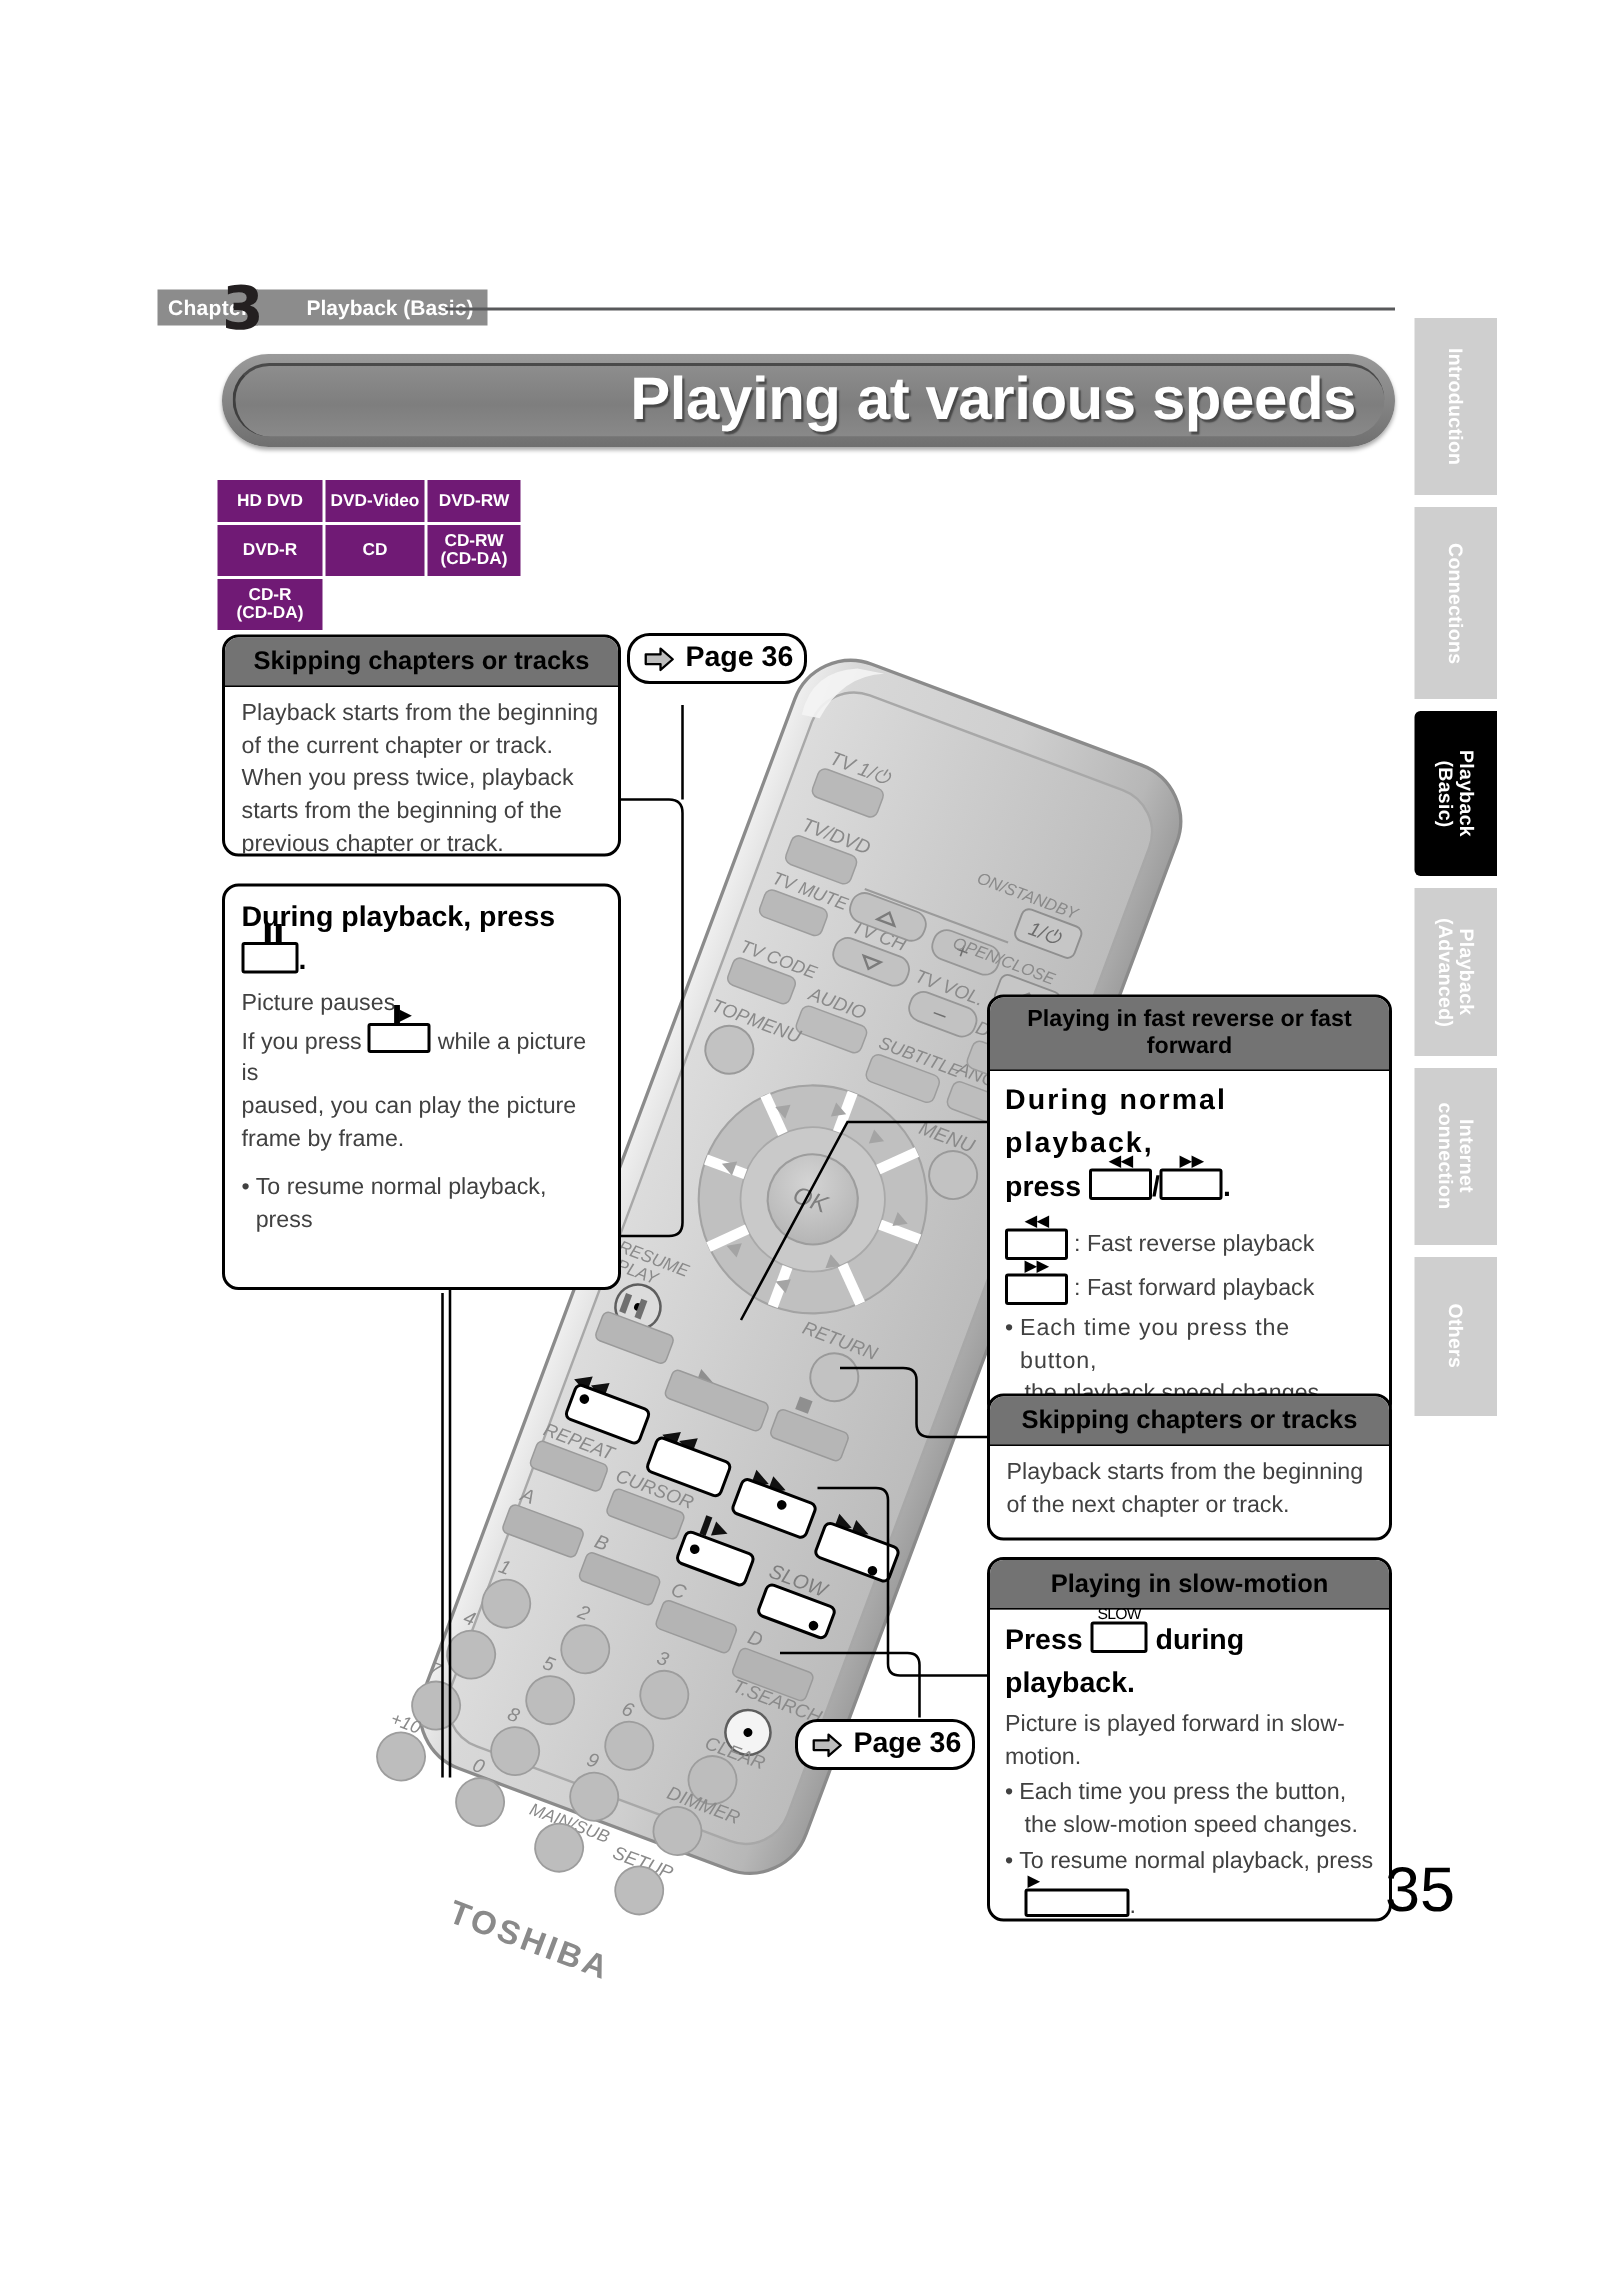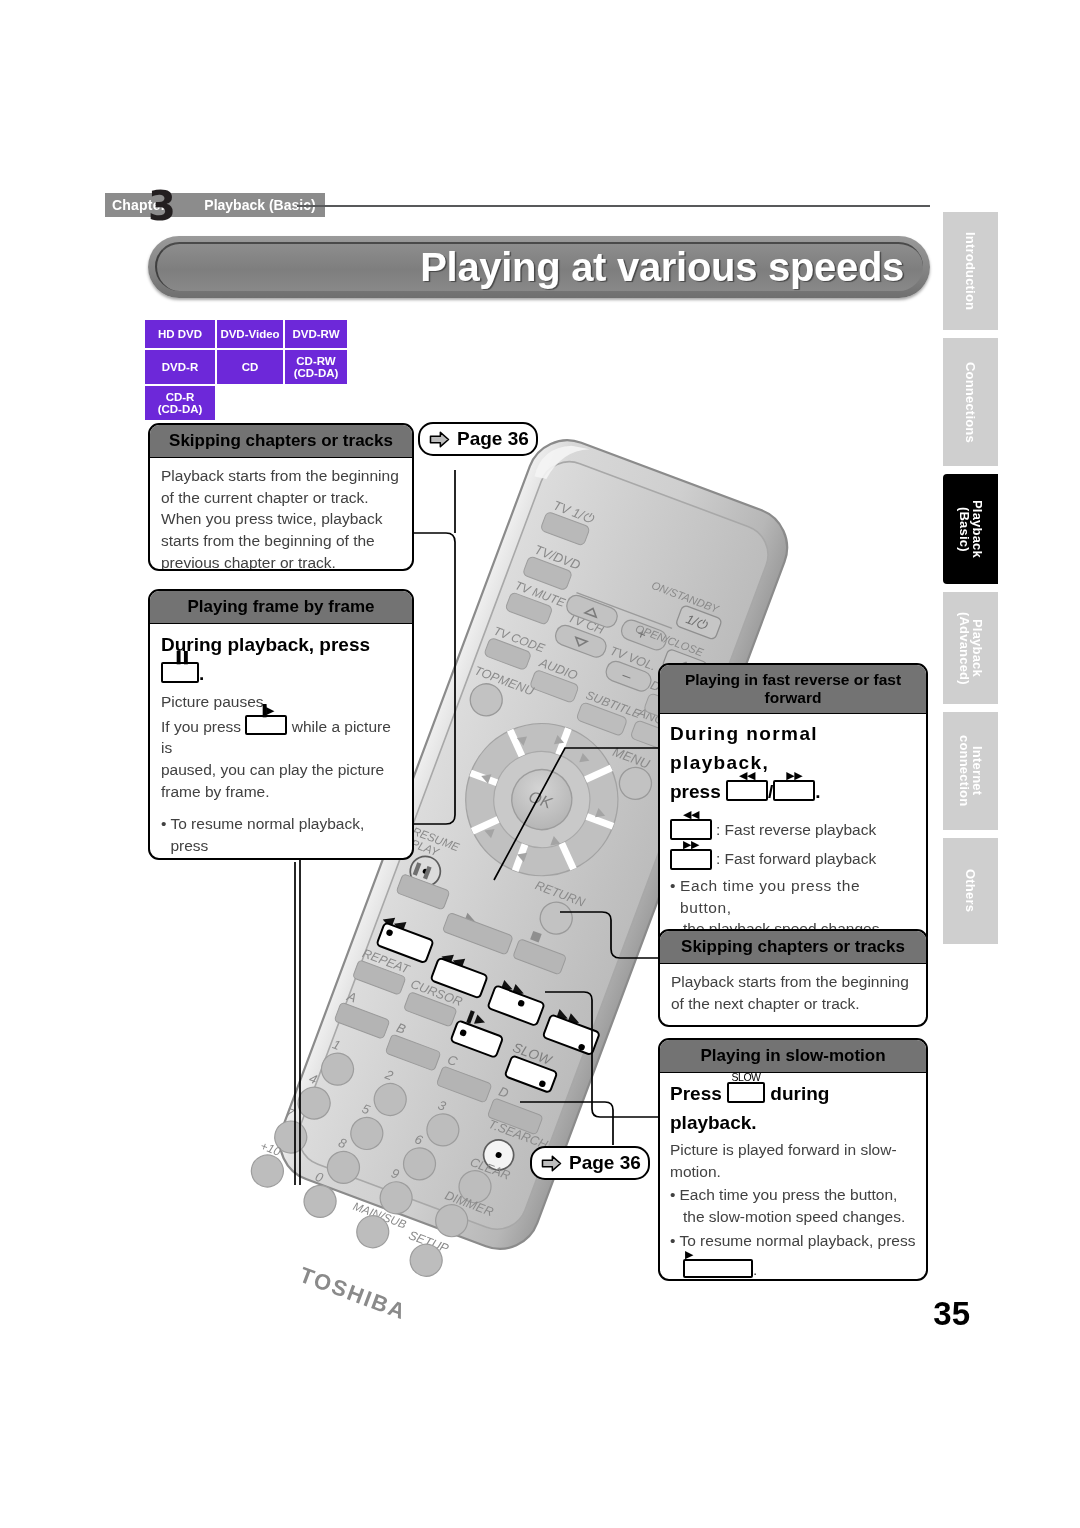--- a/index.html
+++ b/index.html
@@ -26,21 +26,21 @@
   .banner-inner{position:absolute;left:7px;top:6px;right:7px;bottom:7px;border-radius:26px;
       background:linear-gradient(180deg,#8d8d8d 0%,#7e7e7e 55%,#898989 100%);
       border-top:2px solid #4a4a4a;border-left:2px solid #3f3f3f;}
   .banner-text{position:absolute;left:0;right:26px;top:50%;transform:translateY(-50%);
       text-align:right;color:#fff;font-size:40px;font-weight:bold;letter-spacing:-.3px;
       text-shadow:1.5px 1.5px 1px rgba(0,0,0,.45);white-space:nowrap;}
 
   
   .discs{position:absolute;left:145px;top:320px;}
   .disc-row{display:flex;margin-bottom:2px;}
-  .disc{background:#6d28d9;color:#fff;font-size:11.5px;font-weight:bold;text-align:center;
+  .disc{background:#701a75;color:#fff;font-size:11.5px;font-weight:bold;text-align:center;
         margin-right:2px;padding:4px 0 4px 0;line-height:1.05;display:flex;
         flex-direction:column;justify-content:center;align-items:center;height:20px;}
   .disc.two{height:26px;}
   .disc small{display:block;font-size:11.5px;font-weight:bold;}
 
   
   .box{position:absolute;border:2.4px solid #000;border-radius:11px;background:#fff;
        box-sizing:border-box;overflow:hidden;}
   .box-hd{background:#737373;border-bottom:1.6px solid #000;text-align:center;
           font-weight:bold;color:#000;padding:6px 4px 6px;box-sizing:border-box;}
@@ -75,21 +75,21 @@
   .tab.active{background:#000;border-radius:4px 0 0 4px;}
   .tab.active .lbl{color:#fff;}
 
   
   .pagepill{position:absolute;border:2.4px solid #000;border-radius:15px;background:#fff;
             height:34px;display:flex;align-items:center;padding:0 14px 0 9px;box-sizing:border-box;}
   .pagepill .arw{width:21px;height:17px;margin-right:7px;flex:0 0 auto;}
   .pagepill .txt{font-size:19px;font-weight:bold;color:#000;white-space:nowrap;}
 
   
-  .pageno{position:absolute;right:110px;top:1295px;font-size:33px;font-weight:bold;color:#000;}
+  .pageno{position:absolute;right:110px;top:1236px;font-size:42px;font-weight:normal;color:#000;}
 
   
   .remote-layer{position:absolute;left:0;top:0;width:1080px;height:1528px;}
 </style>
 </head>
 <body>
 
 <div class="page">
 
   <div class="chapter-bar">
@@ -396,21 +396,20 @@
     <div class="box-bd">
       <div class="bd-line">Playback starts from the beginning</div>
       <div class="bd-line">of the current chapter or track.</div>
       <div class="bd-line">When you press twice, playback</div>
       <div class="bd-line">starts from the beginning of the</div>
       <div class="bd-line">previous chapter or track.</div>
     </div>
   </div>
 
   <div class="box" style="left:148px;top:589px;width:266px;height:271px;">
-    <div class="box-hd" style="font-size:17px;">Playing frame by frame</div>
     <div class="box-bd">
 
       <div class="bd-strong" style="margin-bottom:3px;">
         <span>During playback, press</span>
         <span class="key k-pause">
           <span class="glyph">▐▐</span>
           <span class="cap"></span>
         </span><span>.</span>
       </div>
 

